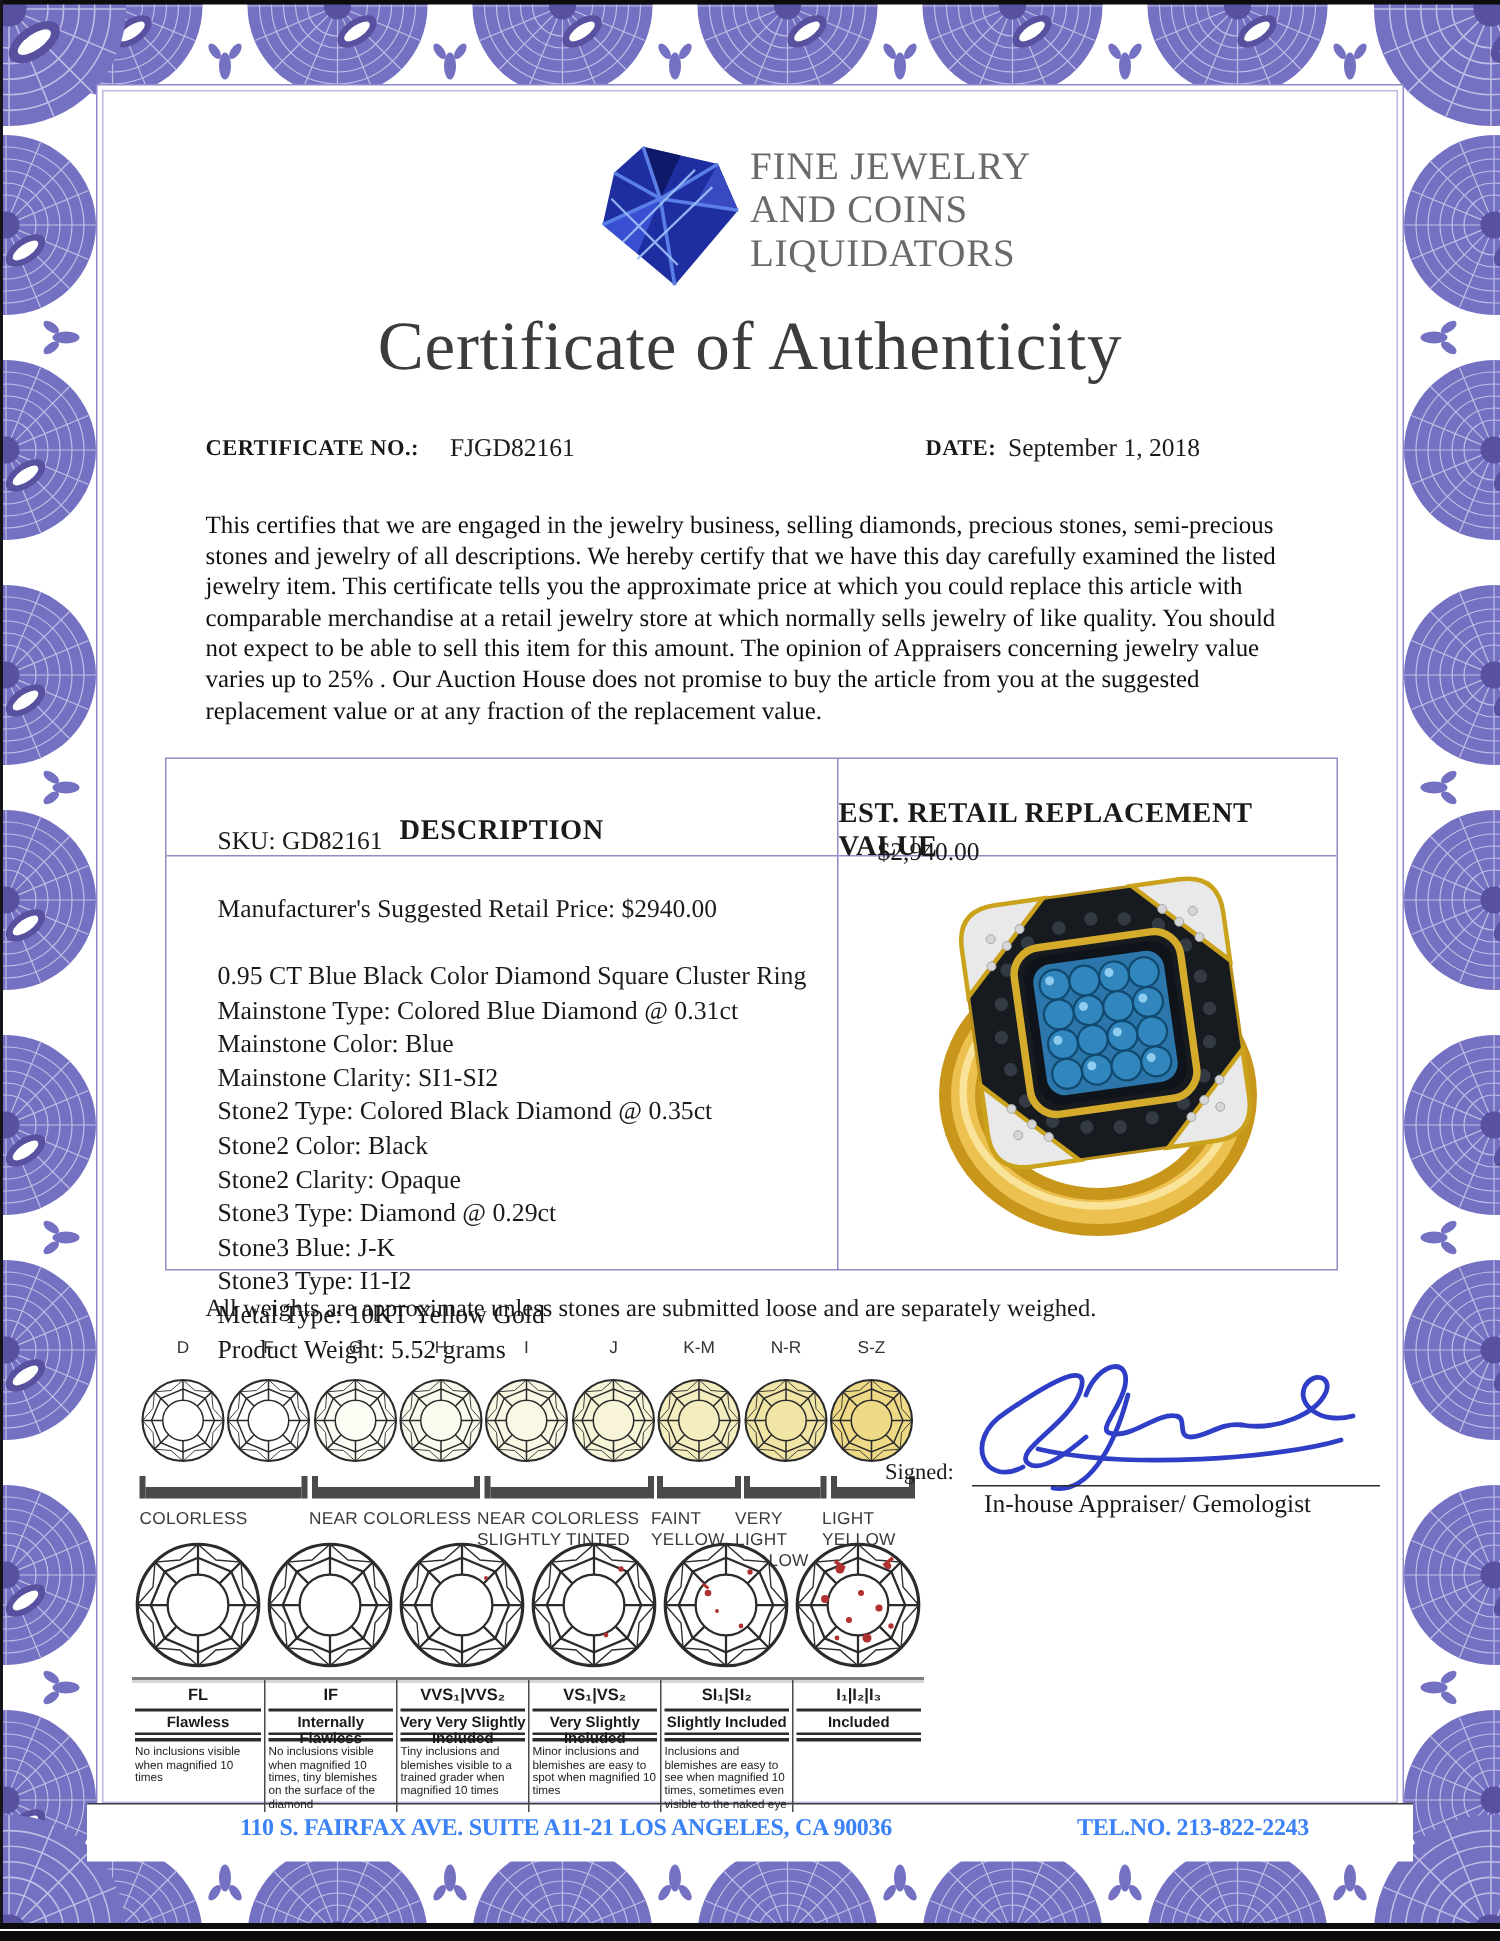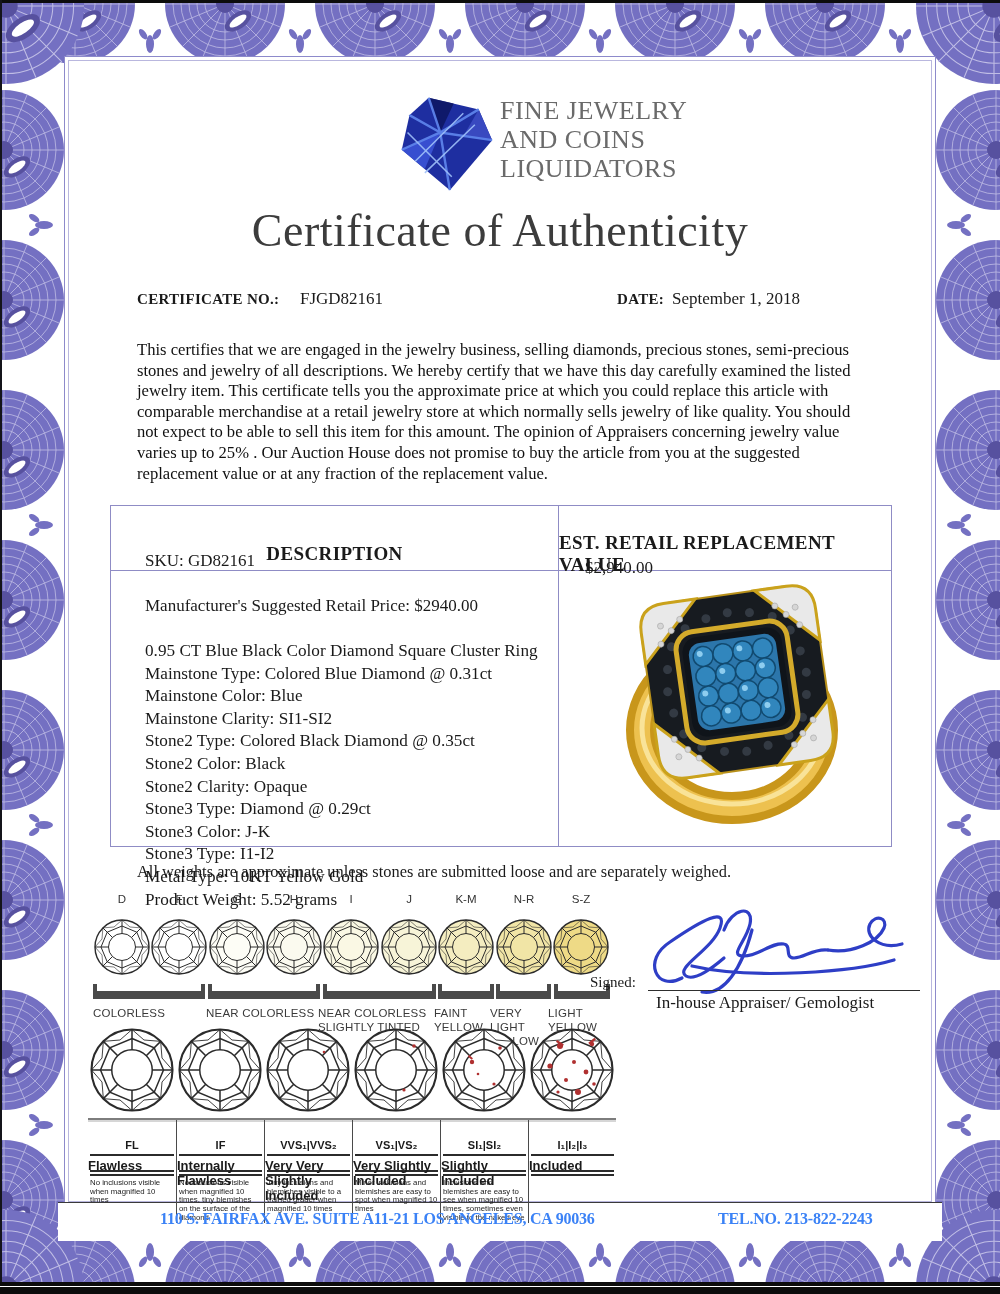--- a/index.html
+++ b/index.html
@@ -34,25 +34,25 @@
   
   .cc-label{width:58px;text-align:center;font-size:11.5px;color:#333;}
   .bracket{height:15px;border-left:4px solid #4a4a4a;border-right:4px solid #4a4a4a;
            background:linear-gradient(to top,#4a4a4a 8px,transparent 8px);}
   .grp{font-size:11.5px;color:#3a3a3a;text-align:left;line-height:14px;letter-spacing:0.2px;}
   
   .clr-grid{left:88px;top:1118px;width:528px;display:flex;border-top:2px solid #7d7d7d;
             box-shadow:0 2px 0 #d6d6d6 inset;z-index:5;}
   .clr-col{width:88px;box-sizing:border-box;padding:0;}
   .clr-col + .clr-col{border-left:1px solid #4a4a4a;}
-  .clr-grade{font-weight:bold;font-size:11px;text-align:center;padding-top:19px;height:14px;}
+  .clr-grade{font-weight:bold;font-size:11px;text-align:center;padding-top:4px;height:14px;}
   .r1{height:2px;background:#2b2b2b;margin:1px 2px 0 2px;}
   .r2{height:6px;margin:1px 2px 0 2px;
       background:linear-gradient(#2b2b2b 2px,#ffffff 2px 3.5px,#2b2b2b 3.5px);}
-  .clr-name{font-weight:bold;font-size:13px;text-align:left;height:11px;padding-top:2px;}
+  .clr-name{font-weight:bold;font-size:10px;text-align:center;height:11px;padding-top:2px;}
   .clr-desc{font-size:7.8px;line-height:8.7px;color:#222;padding:3px 2px 0 2px;}
   
   .sig-line{border-top:1px solid #2e2e2e;}
   .footer-text{font-weight:bold;font-size:16px;letter-spacing:-0.2px;color:#3b82f6;white-space:nowrap;}
 </style>
 </head>
 <body>
 
 <svg class="abs" width="0" height="0" style="left:0;top:0" aria-hidden="true">
   <defs>
@@ -199,21 +199,21 @@
 
 <div class="abs content" style="left:145px;top:640px">
   <div class="desc-line">0.95 CT Blue Black Color Diamond Square Cluster Ring</div>
   <div class="desc-line">Mainstone Type: Colored Blue Diamond @ 0.31ct</div>
   <div class="desc-line">Mainstone Color: Blue</div>
   <div class="desc-line">Mainstone Clarity: SI1-SI2</div>
   <div class="desc-line">Stone2 Type: Colored Black Diamond @ 0.35ct</div>
   <div class="desc-line">Stone2 Color: Black</div>
   <div class="desc-line">Stone2 Clarity: Opaque</div>
   <div class="desc-line">Stone3 Type: Diamond @ 0.29ct</div>
-  <div class="desc-line">Stone3 Color: J-K</div>
+  <div class="desc-line">Stone3 Blue: J-K</div>
   <div class="desc-line">Stone3 Type: I1-I2</div>
   <div class="desc-line">Metal Type: 10KT Yellow Gold</div>
   <div class="desc-line">Product Weight: 5.52 grams</div>
 </div>
 
 <svg class="abs content" style="left:600px;top:580px" width="270" height="250" viewBox="0 0 270 250">
   <ellipse cx="132" cy="150" rx="90" ry="78" fill="none" stroke="#c8961b" stroke-width="32"></ellipse>
   <ellipse cx="132" cy="150" rx="90" ry="78" fill="none" stroke="#edc14f" stroke-width="16"></ellipse>
   <ellipse cx="132" cy="148" rx="90" ry="76" fill="none" stroke="#f9e398" stroke-width="5"></ellipse>
   <g transform="translate(137,102) rotate(-8)">

